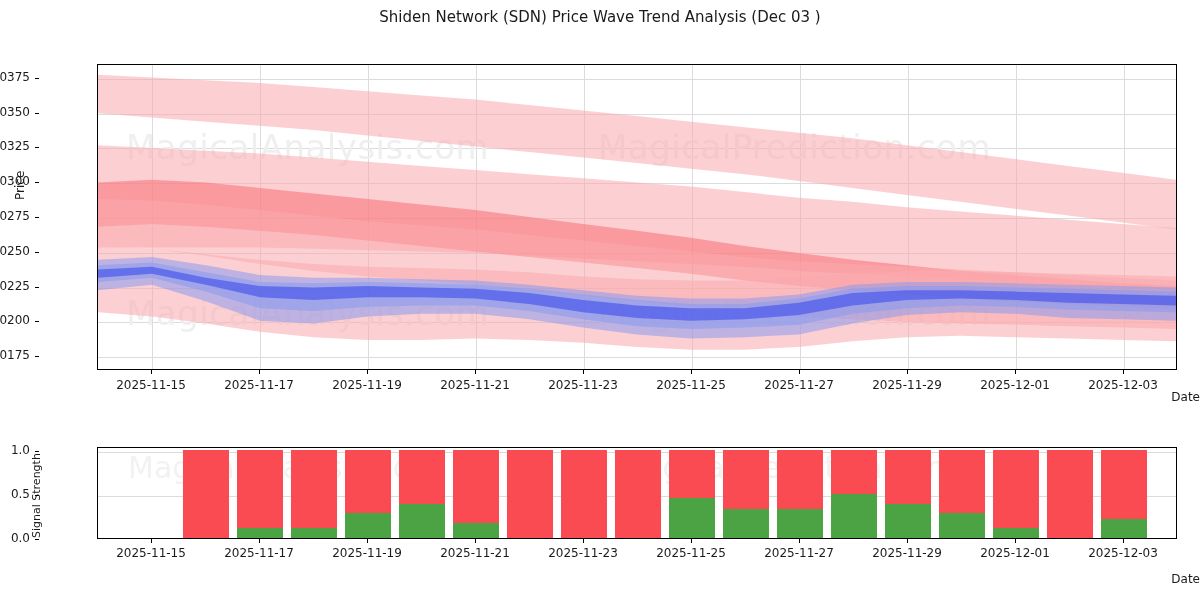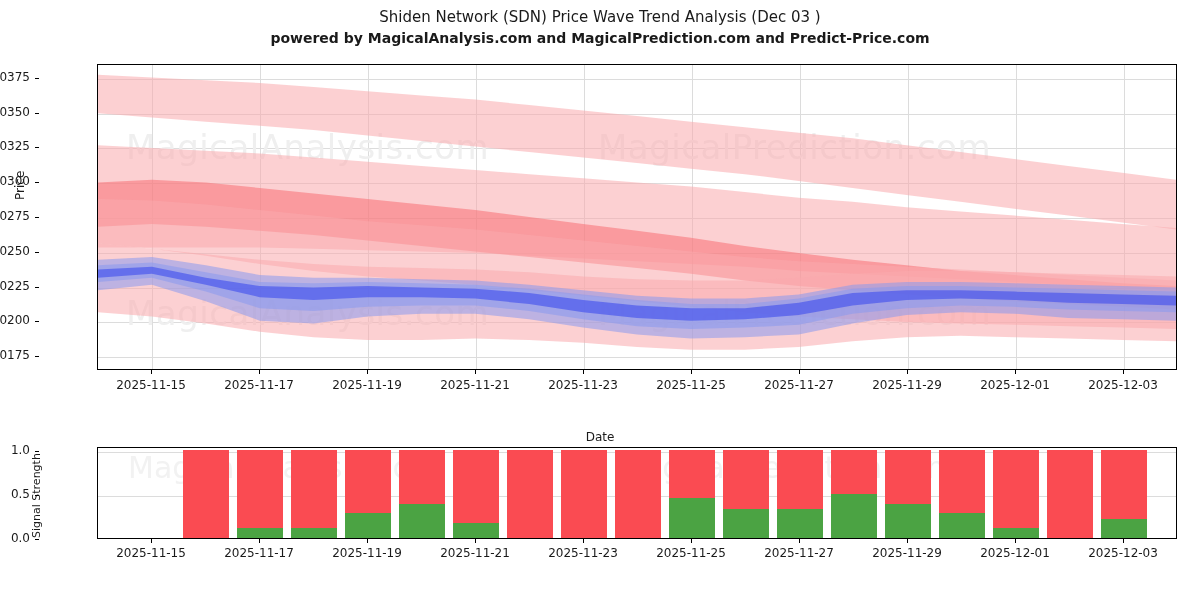--- a/index.html
+++ b/index.html
@@ -16,42 +16,41 @@
   #power-panel{left:97px;top:447px;width:1080px;height:92px;border:1px solid #000;background:#fff;overflow:hidden;}
 
   .grid-h{position:absolute;left:0;width:100%;height:1px;background:#dcdcdc;}
   .grid-v{position:absolute;top:0;width:1px;height:100%;background:#dcdcdc;}
 
   .ytick{position:absolute;right:1186px;text-align:right;font-size:12px;color:#1a1a1a;white-space:nowrap;}
   .ylab-price{position:absolute;left:13px;top:200px;font-size:12px;color:#1a1a1a;transform:rotate(-90deg);transform-origin:left top;white-space:nowrap;}
   .ylab-sig{position:absolute;left:30px;top:538px;font-size:11px;color:#1a1a1a;transform:rotate(-90deg);transform-origin:left top;white-space:nowrap;}
 
   .xtick{position:absolute;font-size:12px;color:#1a1a1a;white-space:nowrap;transform:translateX(-50%);}
-  .xlab{position:absolute;width:1200px;left:0;text-align:center;font-size:12px;color:#1a1a1a;margin-top:40px;}
+  .xlab{position:absolute;width:1200px;left:0;text-align:right;font-size:12px;color:#1a1a1a;}
 
   .tickmark{position:absolute;width:1px;height:4px;background:#000;}
   .tickmark-y{position:absolute;height:1px;width:4px;background:#000;right:1177px;}
 
   .wm{position:absolute;font-size:34px;color:#efefef;white-space:nowrap;letter-spacing:.5px;pointer-events:none;}
   .wm2{position:absolute;font-size:30px;color:#f2f2f2;white-space:nowrap;pointer-events:none;}
 
   .band{position:absolute;left:0;top:0;width:100%;height:100%;}
   .band svg{display:block;width:100%;height:100%;}
 
   .bar{position:absolute;bottom:0;}
   .bar .sell{position:absolute;left:0;width:100%;bottom:0;background:#fa4b52;}
   .bar .buy{position:absolute;left:0;width:100%;bottom:0;background:#4ba343;}
 </style>
 </head>
 <body>
 
 <div id="root">
 
   <div class="title1">Shiden Network (SDN) Price Wave Trend Analysis (Dec 03 )</div>
-  <div class="title2">powered by MagicalAnalysis.com and MagicalPrediction.com and Predict-Price.com</div>
 
   <div class="ylab-price">Price</div>
   <div id="price-yticks">
       <div class="ytick" style="top: 348.091px;">0.0175</div>
       <div class="tickmark-y" style="top: 356.091px;"></div>
       <div class="ytick" style="top: 313.318px;">0.0200</div>
       <div class="tickmark-y" style="top: 321.318px;"></div>
       <div class="ytick" style="top: 278.545px;">0.0225</div>
       <div class="tickmark-y" style="top: 286.545px;"></div>
       <div class="ytick" style="top: 243.773px;">0.0250</div>

